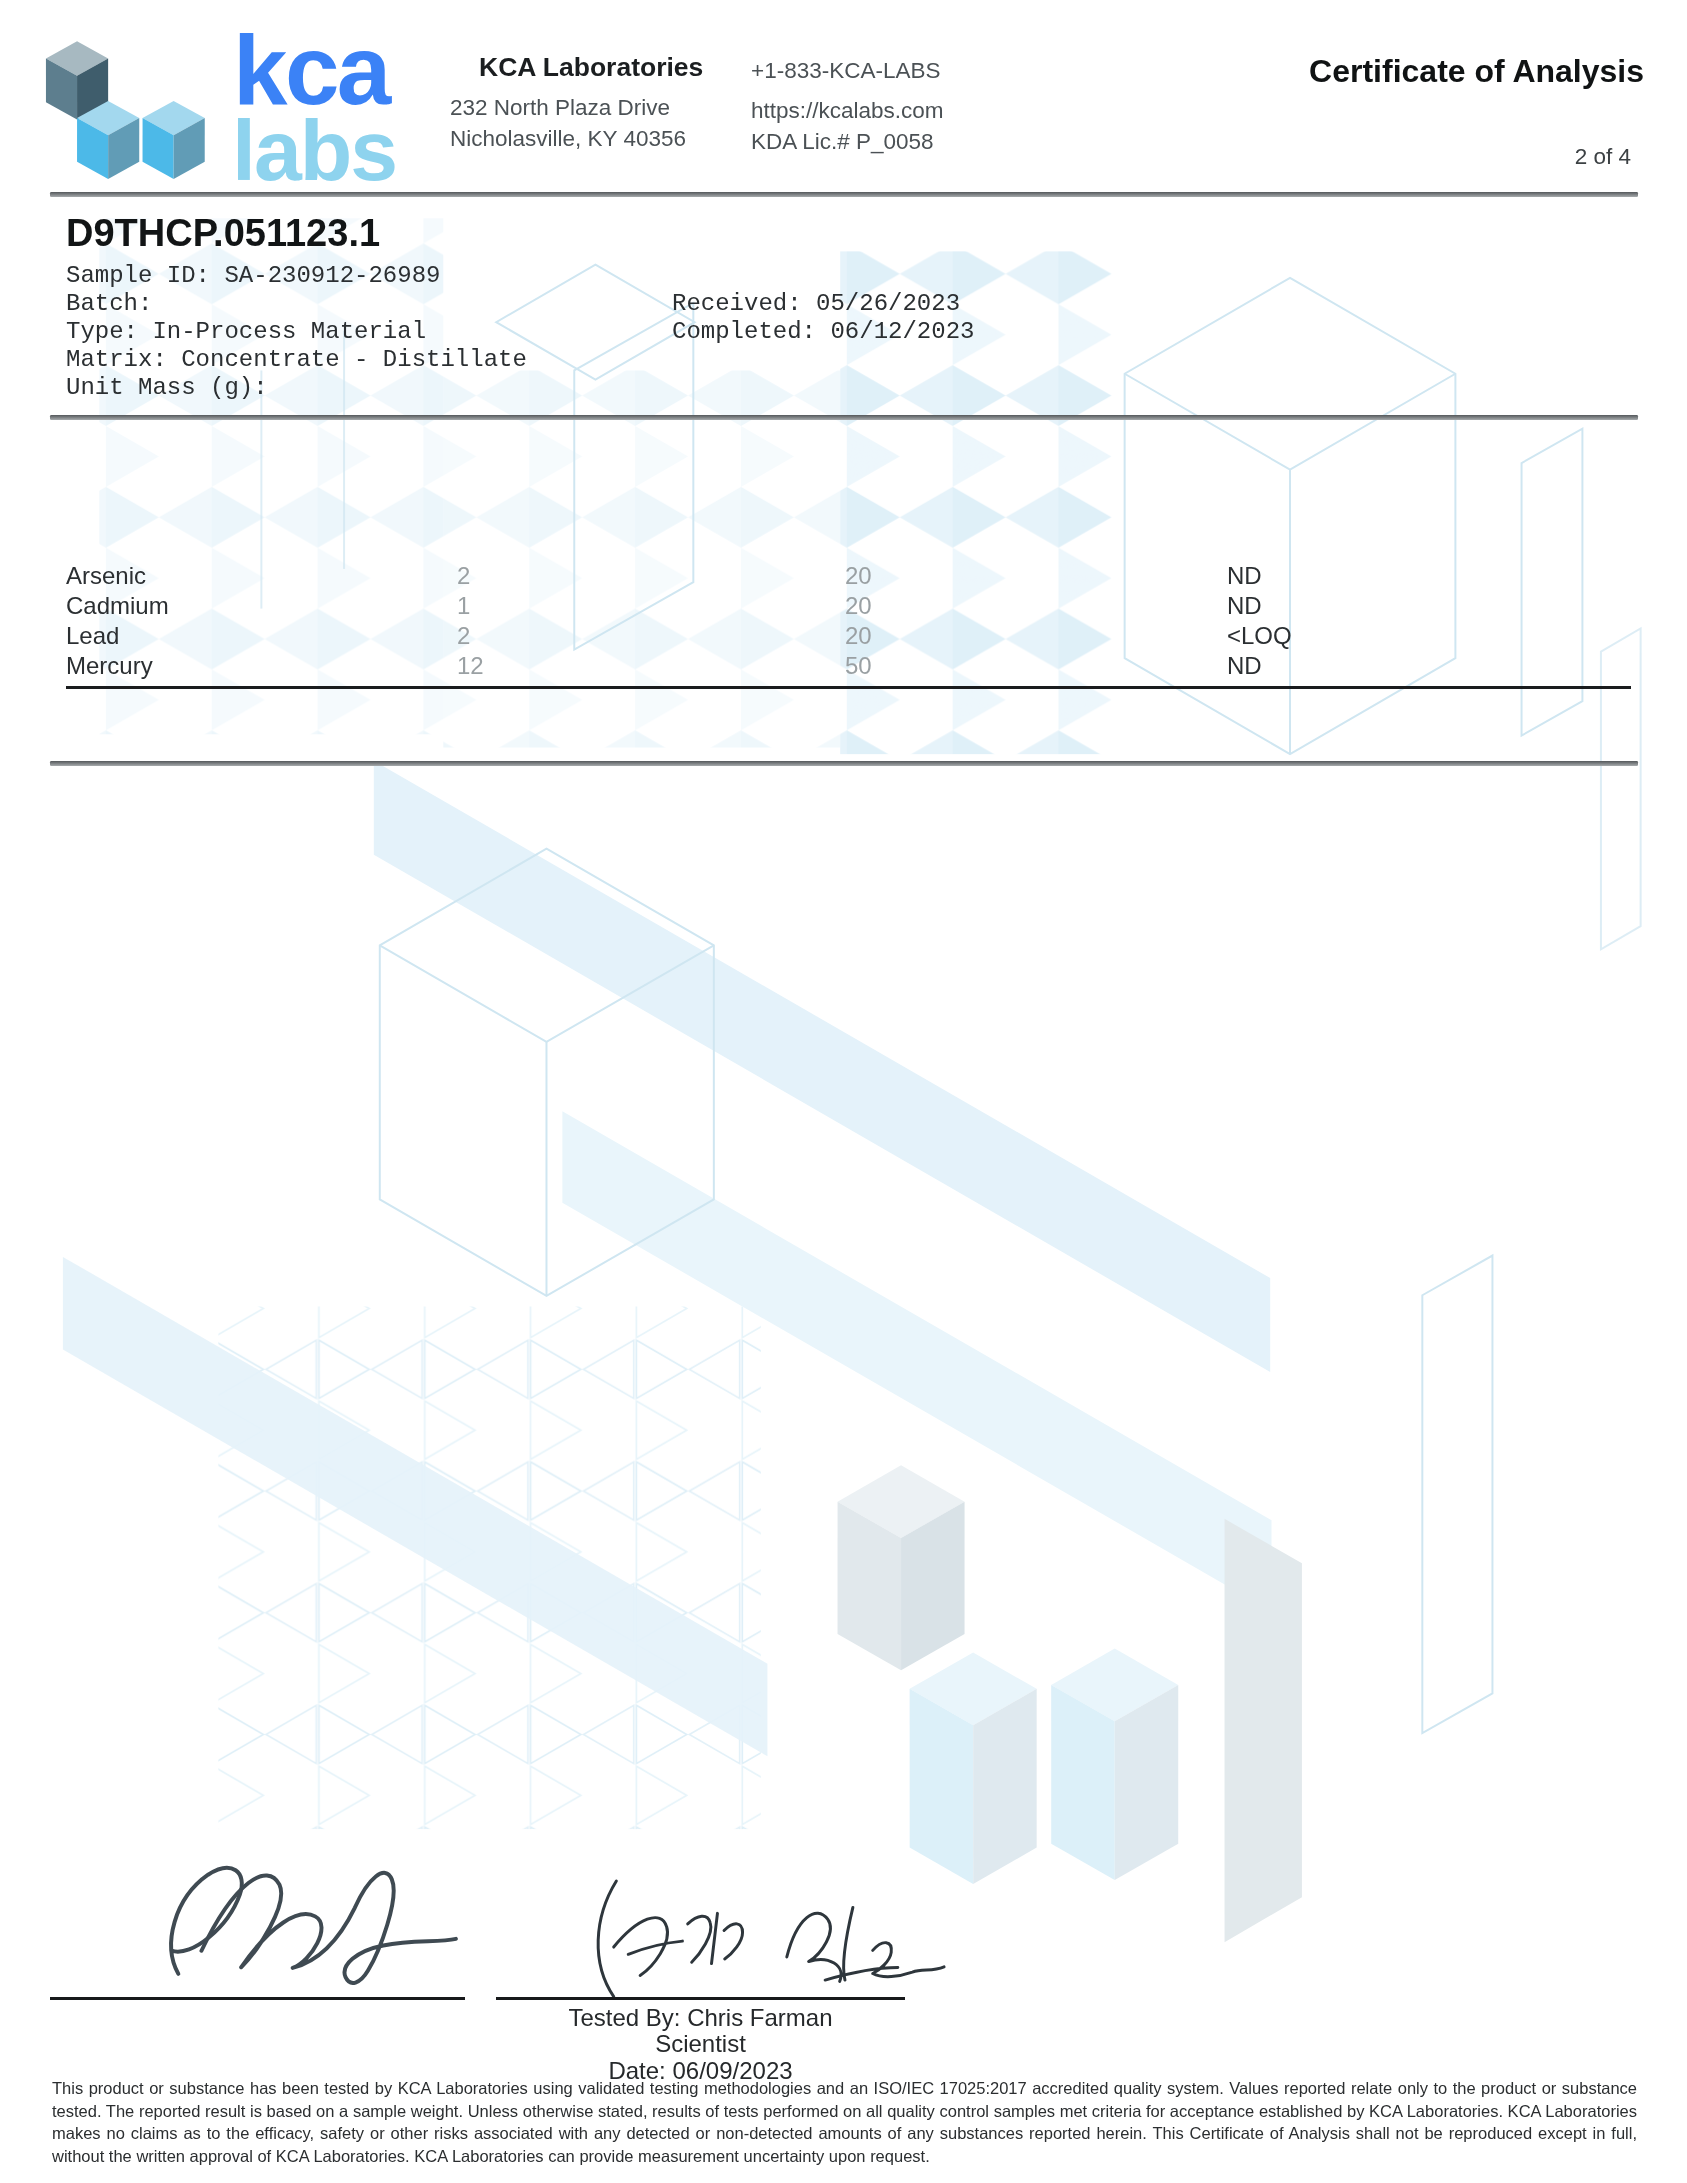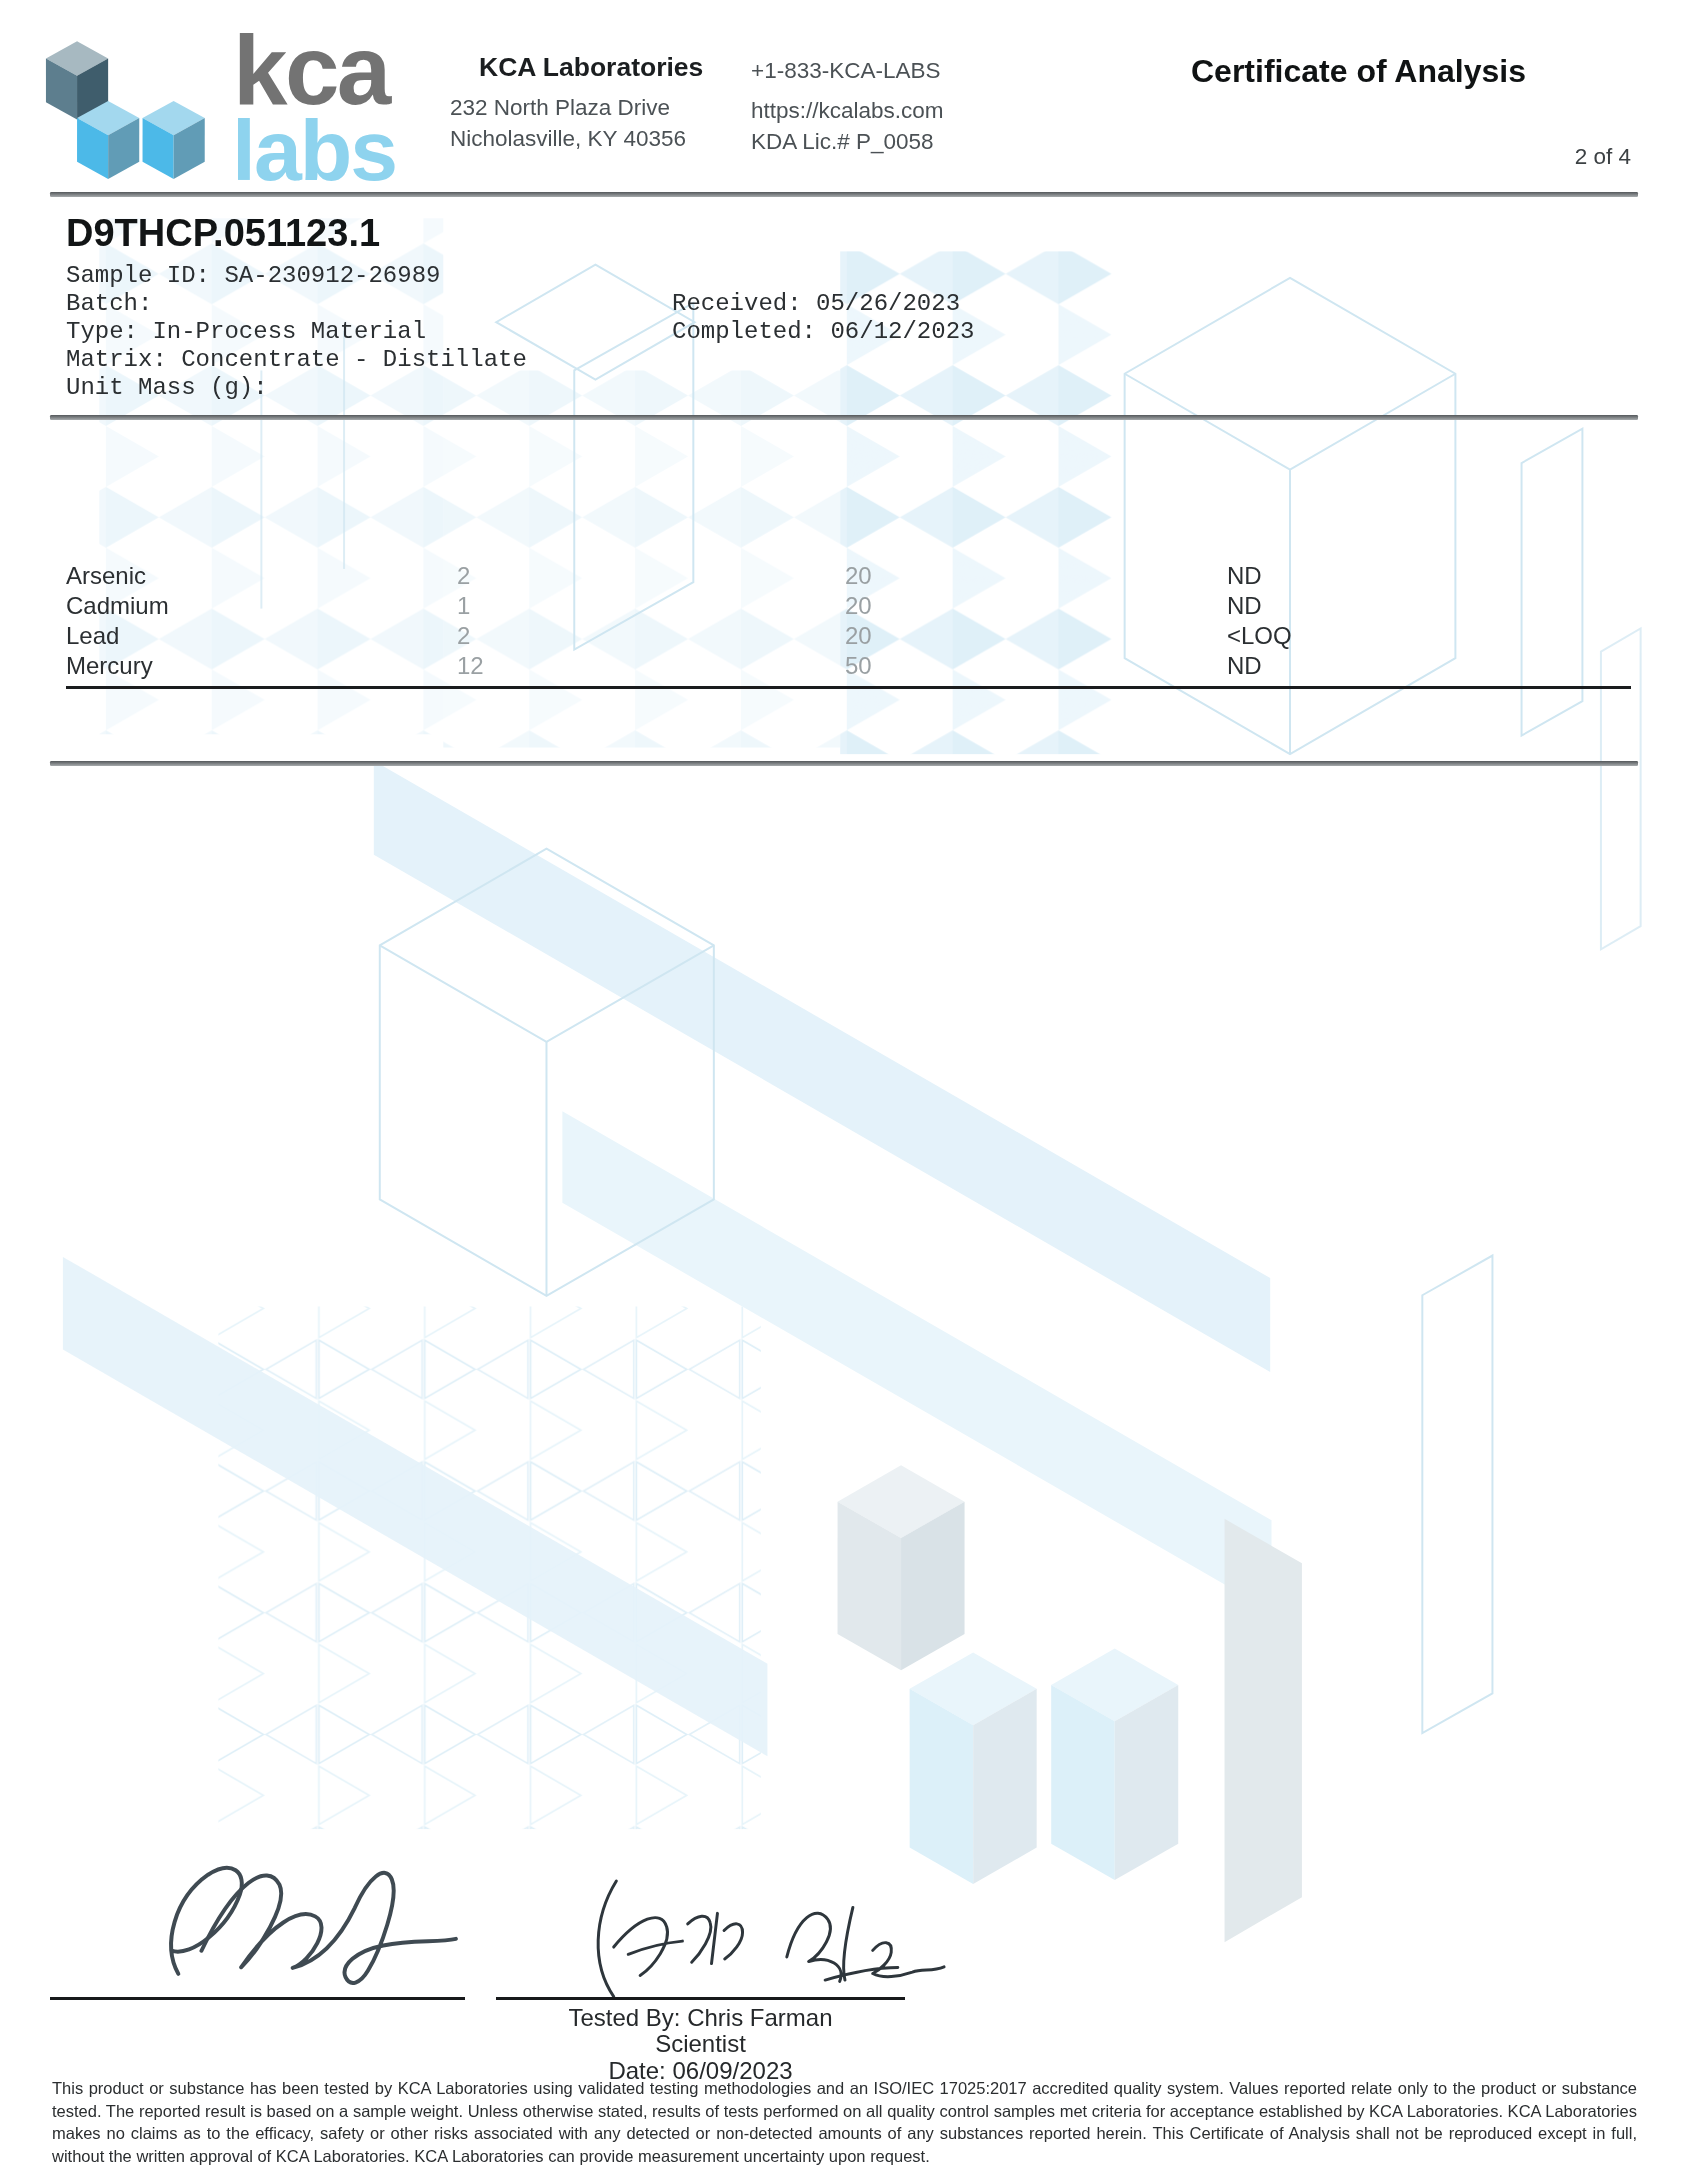--- a/index.html
+++ b/index.html
@@ -6,26 +6,26 @@
   .page{
     position:relative;
     width:1687px;height:2183px;
     background:#ffffff;
     overflow:hidden;
     font-family:"Liberation Sans","DejaVu Sans",sans-serif;
     color:#222;
   }
   .abs{position:absolute;}
   
-  .logo-kca{font-weight:bold;font-size:98px;line-height:1;letter-spacing:-2.6px;color:#737373;}
+  .logo-kca{font-weight:bold;font-size:98px;line-height:1;letter-spacing:-2.6px;color:#3b82f6;}
   .logo-labs{font-weight:bold;font-size:86px;line-height:1;letter-spacing:-2px;color:#8ed3ee;}
   .company-name{font-weight:bold;font-size:26.5px;color:#1b1e20;margin-bottom:9.3px;margin-left:29px;}
   .addr-line{font-size:22.5px;color:#4b5155;line-height:31px;}
   .contact-line{font-size:22.5px;color:#4b5155;line-height:31px;}
-  .cert-title{font-weight:bold;font-size:32px;color:#101314;text-align:left;}
+  .cert-title{font-weight:bold;font-size:32px;color:#101314;text-align:right;}
   .page-num{font-size:22.5px;color:#3c4144;text-align:right;}
   .divider{height:4.6px;background:linear-gradient(#54585b,#a7abad);border-radius:1.3px;}
   
   .sample-title{font-weight:bold;font-size:38px;color:#121516;letter-spacing:0px;}
   .field-line{font-size:24px;color:#2b2f32;line-height:28px;font-family:Liberation Mono, monospace;}
   
   .section-title{font-weight:bold;font-size:34px;color:#121516;}
   .rtable{width:1565px;--cols:391px 388px 382px 1fr;}
   .t-head{display:grid;grid-template-columns:var(--cols);padding-bottom:9.3px;border-bottom:3.3px solid #1a1c1e;}
   .t-head .h{font-weight:bold;font-size:24px;color:#17191b;}

